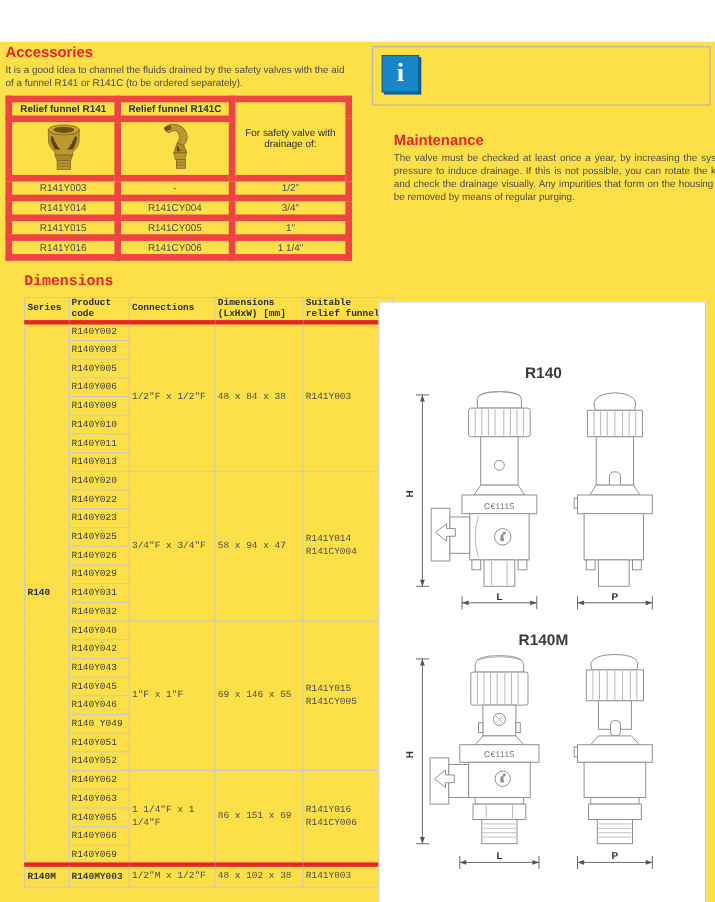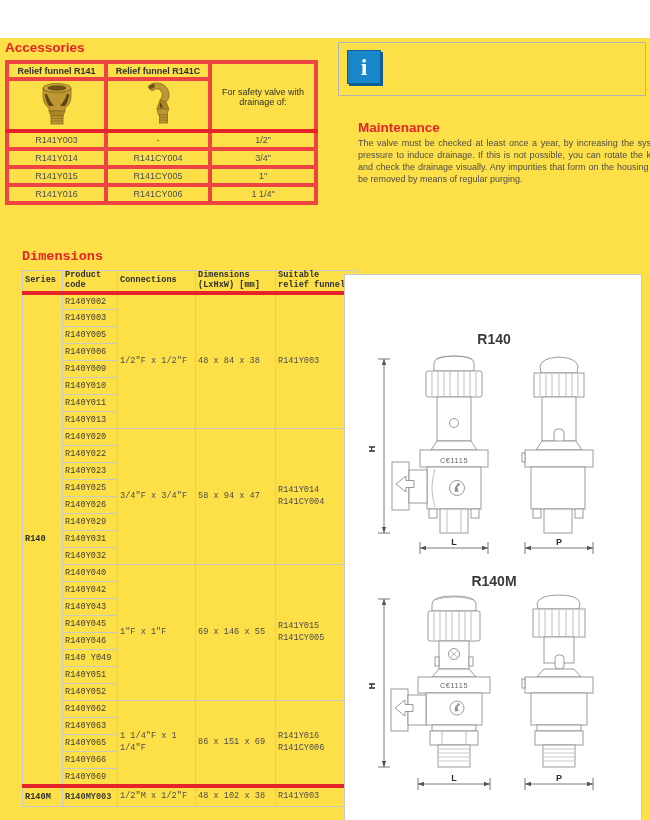--- a/index.html
+++ b/index.html
@@ -12,21 +12,21 @@
   }
   .page { position:absolute; left:0; top:0; width:650px; height:820px; background:#fde047;margin-top:38px; }
 
   h2.sec-title { font-size:13.5px; font-weight:bold; color:#e4232b; margin-bottom:3px; }
   p.body-text { font-size:9px; line-height:1.32; color:#4c4c4c; }
   .just { text-align:justify; }
 
   
   .accessories { position:absolute; left:5px; top:2px; width:309px; }
   table.acc-table { border-collapse:collapse; width:309px; table-layout:fixed; margin-top:5px; font-size:9px; }
-  .acc-table th, .acc-table td { border:4px solid #ef4444; text-align:center; vertical-align:middle; padding:1px 3px; }
+  .acc-table th, .acc-table td { border:6px solid #ef4444; text-align:center; vertical-align:middle; padding:1px 3px; }
   .acc-table th { font-weight:bold; color:#2e2e2e; height:17px; }
   .acc-table th.acc-col3 { font-weight:normal; white-space:pre-line; }
   .acc-table tr.acc-img-row td { height:46px; border-bottom:4px solid #e4232b; }
   .acc-table th.acc-col3 { border-bottom:4px solid #e4232b; }
   .acc-table tbody.acc-data td { height:18px; color:#4c4c4c; }
 
   
   .note-box {
     position:absolute; left:338px; top:4px; width:308px; min-height:54px;
     border:1px solid #b3b3b3; padding:5px 7px 5px 6px;
@@ -68,20 +68,21 @@
   svg text.dim-label { font-family:"Liberation Sans", sans-serif; font-size:9px; font-weight:bold; fill:#2e2e2e; }
   svg text.ce-text { font-family:"Liberation Sans", sans-serif; font-size:7.5px; letter-spacing:0.5px; fill:#6b6b6b; }
 </style>
 </head>
 <body>
 
 <div class="page">
 
   <div class="accessories">
     <h2 class="sec-title">Accessories</h2>
+    <p class="body-text">It is a good idea to channel the fluids drained by the safety valves with the aid of a funnel R141 or R141C (to be ordered separately).</p>
 
     <table class="acc-table">
       <colgroup>
           <col style="width:99px">
           <col style="width:104px">
           <col style="width:106px">
         </colgroup>
       <thead>
         <tr>
           <th>Relief funnel R141</th>

